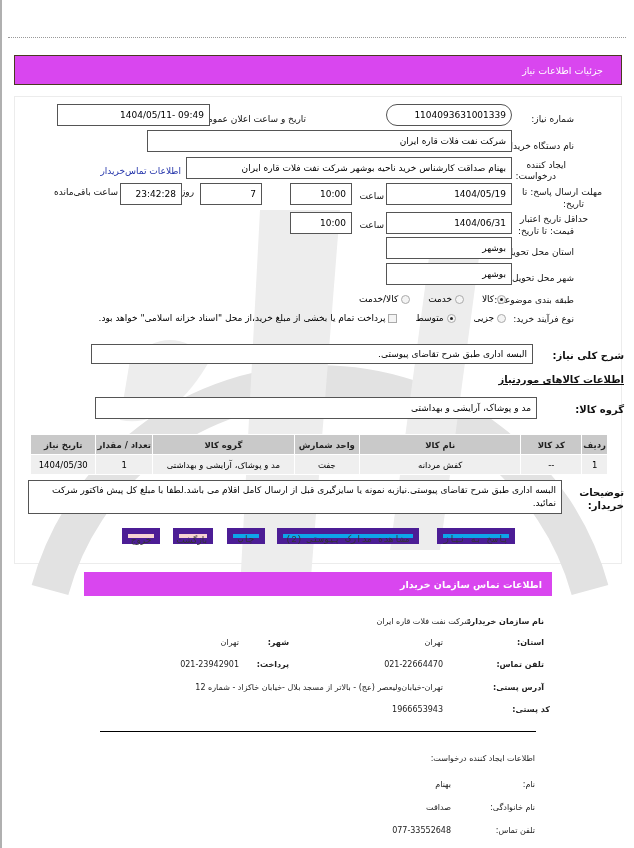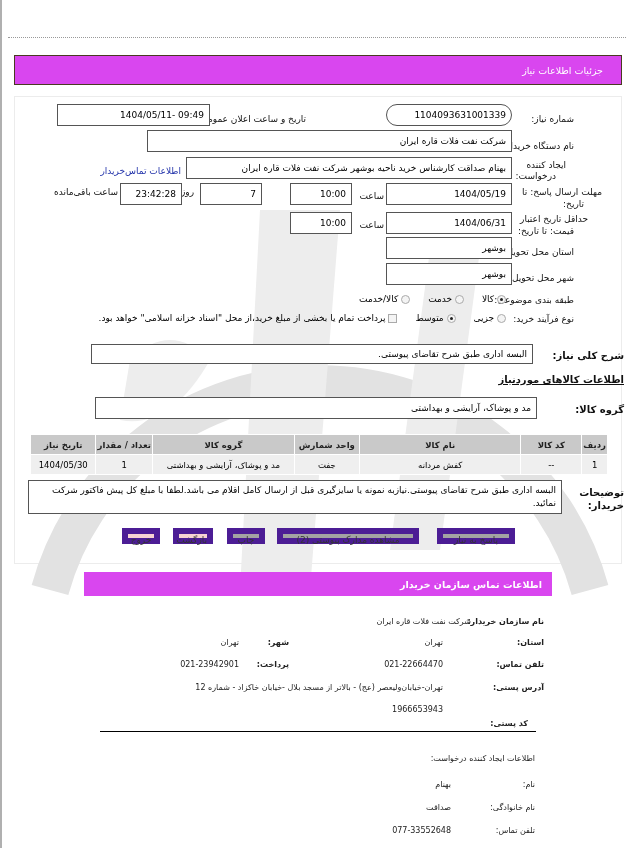--- a/index.html
+++ b/index.html
@@ -18,21 +18,21 @@
   .link { color: #2233aa; }
   .radio { display: inline-block; width: 9px; height: 9px; border-radius: 50%; border: 1px solid #aaa; background: #f4f4f4; vertical-align: middle; position: relative; }
   .radio.on::after { content: ""; position: absolute; left: 2px; top: 2px; width: 3px; height: 3px; border-radius: 50%; background: #222; }
   .check { display: inline-block; width: 9px; height: 9px; border: 1px solid #aaa; background: #f4f4f4; vertical-align: middle; }
   .row-inline { position: absolute; direction: rtl; display: flex; align-items: center; gap: 5px; font-size: 9px; white-space: nowrap; }
   .bold { font-weight: bold; }
   table.items { position: absolute; left: 30px; top: 434px; width: 578px; border-collapse: collapse; direction: rtl; font-size: 8.5px; }
   table.items th { background: #c9c9c9; border: 1px solid #fff; height: 20px; font-weight: bold; color: #222; }
   table.items td { background: #efefef; border: 1px solid #fff; height: 20px; text-align: center; }
   .btn { position: absolute; border: 6px solid #4c1d95; font-size: 9px; direction: rtl; text-align: center; height: 16px; line-height: 13px; color: #333; }
-  .btn.green { background: #a3a3a3; }
+  .btn.green { background: #0ea5e9; font-family: Liberation Mono, monospace; }
   .btn.pink { background: #f6d3d3; }
   .info-lbl { position: absolute; direction: rtl; font-size: 8px; font-weight: bold; color: #222; }
   .info-val { position: absolute; direction: rtl; font-size: 8px; color: #222; white-space: nowrap; }
   .info-val.ltr { direction: ltr; }
   .divider2 { position: absolute; left: 100px; top: 731px; width: 436px; border-top: 1px solid #000; }
 </style>
 </head>
 <body>
 
 <div class="left-edge"></div>
@@ -158,21 +158,21 @@
 <div class="info-val" style="right:395px;top:638px;">تهران</div>
 
 <div class="info-lbl" style="right:90px;top:660px;">تلفن تماس:</div>
 <div class="info-val ltr" style="right:191px;top:660px;">021-22664470</div>
 <div class="info-lbl" style="right:345px;top:660px;">پرداخت:</div>
 <div class="info-val ltr" style="right:395px;top:660px;">021-23942901</div>
 
 <div class="info-lbl" style="right:90px;top:683px;">آدرس پستی:</div>
 <div class="info-val" style="right:191px;top:683px;">تهران-خیابان‌ولیعصر (عج) - بالاتر از مسجد بلال -خیابان خاکزاد - شماره 12</div>
 
-<div class="info-lbl" style="right:106px;top:705px;margin-top:14px;">کد پستی:</div>
+<div class="info-lbl" style="right:84px;top:705px;">کد پستی:</div>
 <div class="info-val ltr" style="right:191px;top:705px;">1966653943</div>
 
 <div class="divider2"></div>
 
 <div class="info-lbl" style="right:99px;top:754px;font-weight:normal;">اطلاعات ایجاد کننده درخواست:</div>
 <div class="info-lbl" style="right:99px;top:780px;font-weight:normal;">نام:</div>
 <div class="info-val" style="right:183px;top:780px;">بهنام</div>
 <div class="info-lbl" style="right:99px;top:803px;font-weight:normal;">نام خانوادگی:</div>
 <div class="info-val" style="right:183px;top:803px;">صداقت</div>
 <div class="info-lbl" style="right:99px;top:826px;font-weight:normal;">تلفن تماس:</div>

